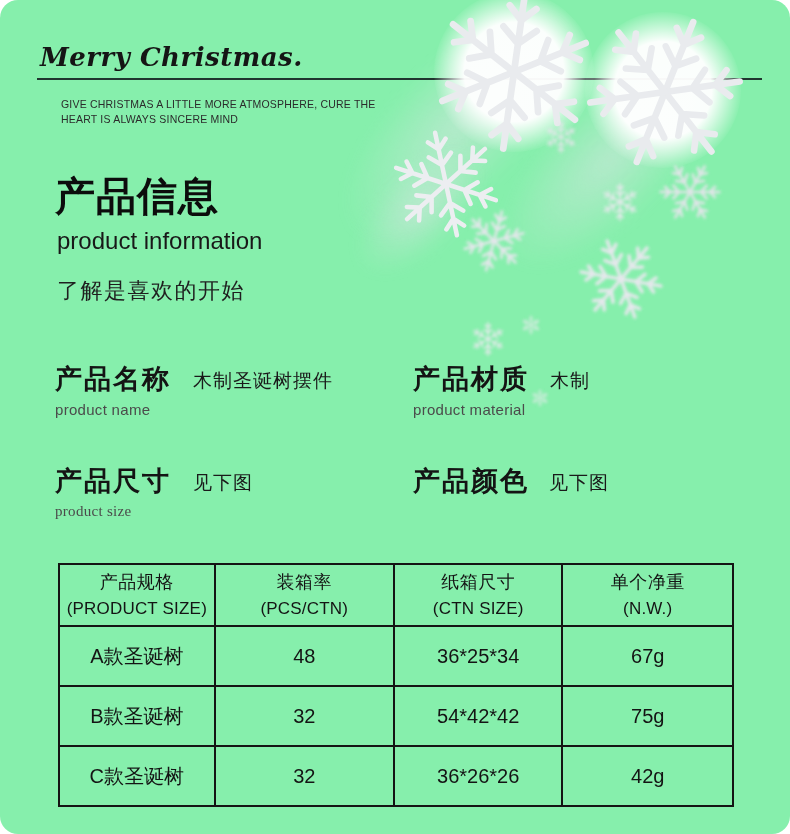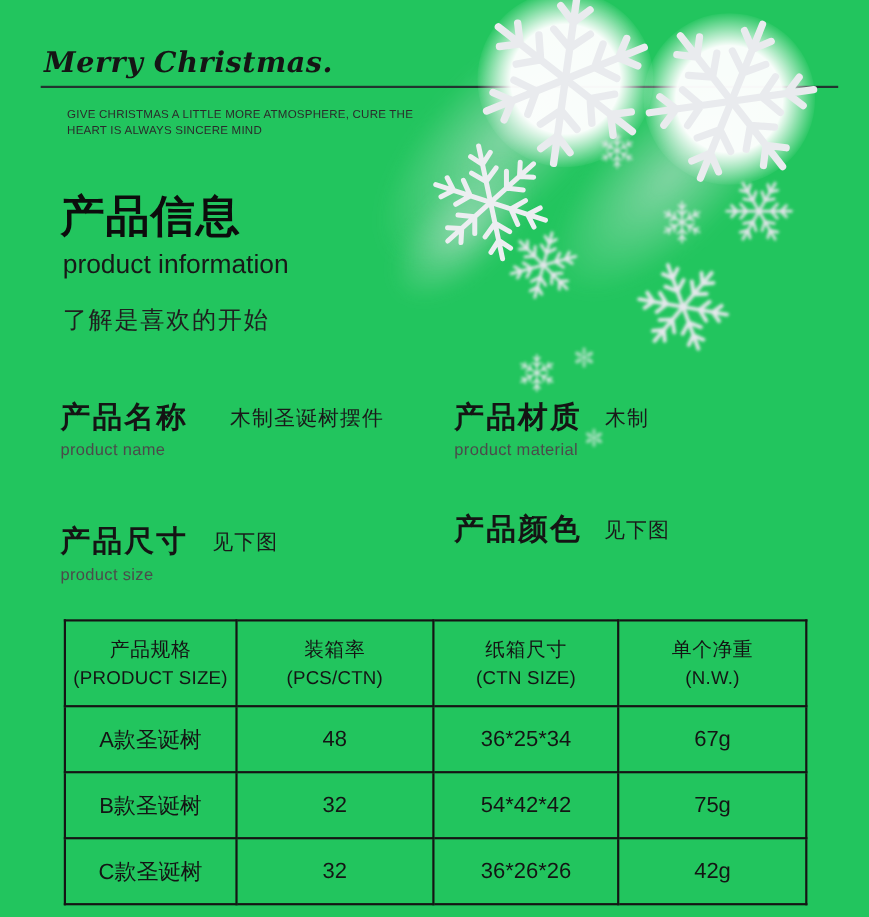--- a/index.html
+++ b/index.html
@@ -11,22 +11,23 @@
   }
   *{margin:0;padding:0;box-sizing:border-box;}
   html,body{background:#fff;}
   body{
     font-family:"Liberation Sans","DejaVu Sans",sans-serif;
     color:var(--text-primary);
   }
   .page{
     position:relative;
     width:790px;height:834px;
-    background:#22c55e;
+    background:#86efac;
     overflow:hidden;
+    border-radius:18px;
   }
   
   .smear{
     position:absolute;z-index:1;border-radius:50%;
     background:radial-gradient(closest-side, rgba(226,229,234,0.5), rgba(226,229,234,0));
     filter:blur(7px);
   }
   .divider{
     position:absolute;z-index:2;
     left:37px;top:78px;width:725px;height:2px;
@@ -76,37 +77,37 @@
   }
   .field-en{
     margin-top:7px;font-size:15px;line-height:17px;
     letter-spacing:0.3px;color:var(--text-secondary);
   }
   .field-value{
     position:absolute;top:6px;
     font-size:19px;line-height:22px;letter-spacing:1px;color:#1a1a1a;
     white-space:nowrap;
   }
-  .f1{left:55px;top:364px;} .f1 .field-value{left:138px;margin-left:16px;}
+  .f1{left:55px;top:364px;} .f1 .field-value{left:138px;}
   .f2{left:413px;top:364px;} .f2 .field-value{left:137px;}
-  .f3{left:55px;top:477px;} .f3 .field-value{left:138px;}
+  .f3{left:55px;top:466px;font-family:Liberation Serif, serif;} .f3 .field-value{left:138px;}
   .f4{left:413px;top:466px;} .f4 .field-value{left:136px;}
   
   .spec-table{
     position:absolute;left:58px;top:563px;
     width:676px;height:215px;
     border-collapse:collapse;table-layout:fixed;
     font-size:20px;color:#141414;
   }
   .spec-table th,.spec-table td{
     border:2px solid var(--table-border);
     text-align:center;vertical-align:middle;
     font-weight:normal;
   }
-  .spec-table thead tr{height:78px;}
+  .spec-table thead tr{height:62px;}
   .spec-table tbody tr{height:60px;}
   .th-zh{display:block;font-size:18px;line-height:27px;letter-spacing:0.5px;}
   .th-en{display:block;font-size:17px;line-height:26px;letter-spacing:0.2px;}
   .col-1{width:23.1%;} .col-2{width:26.6%;} .col-3{width:25%;} .col-4{width:25.3%;}
 </style>
 </head>
 <body>
 
 <div class="page">
 

